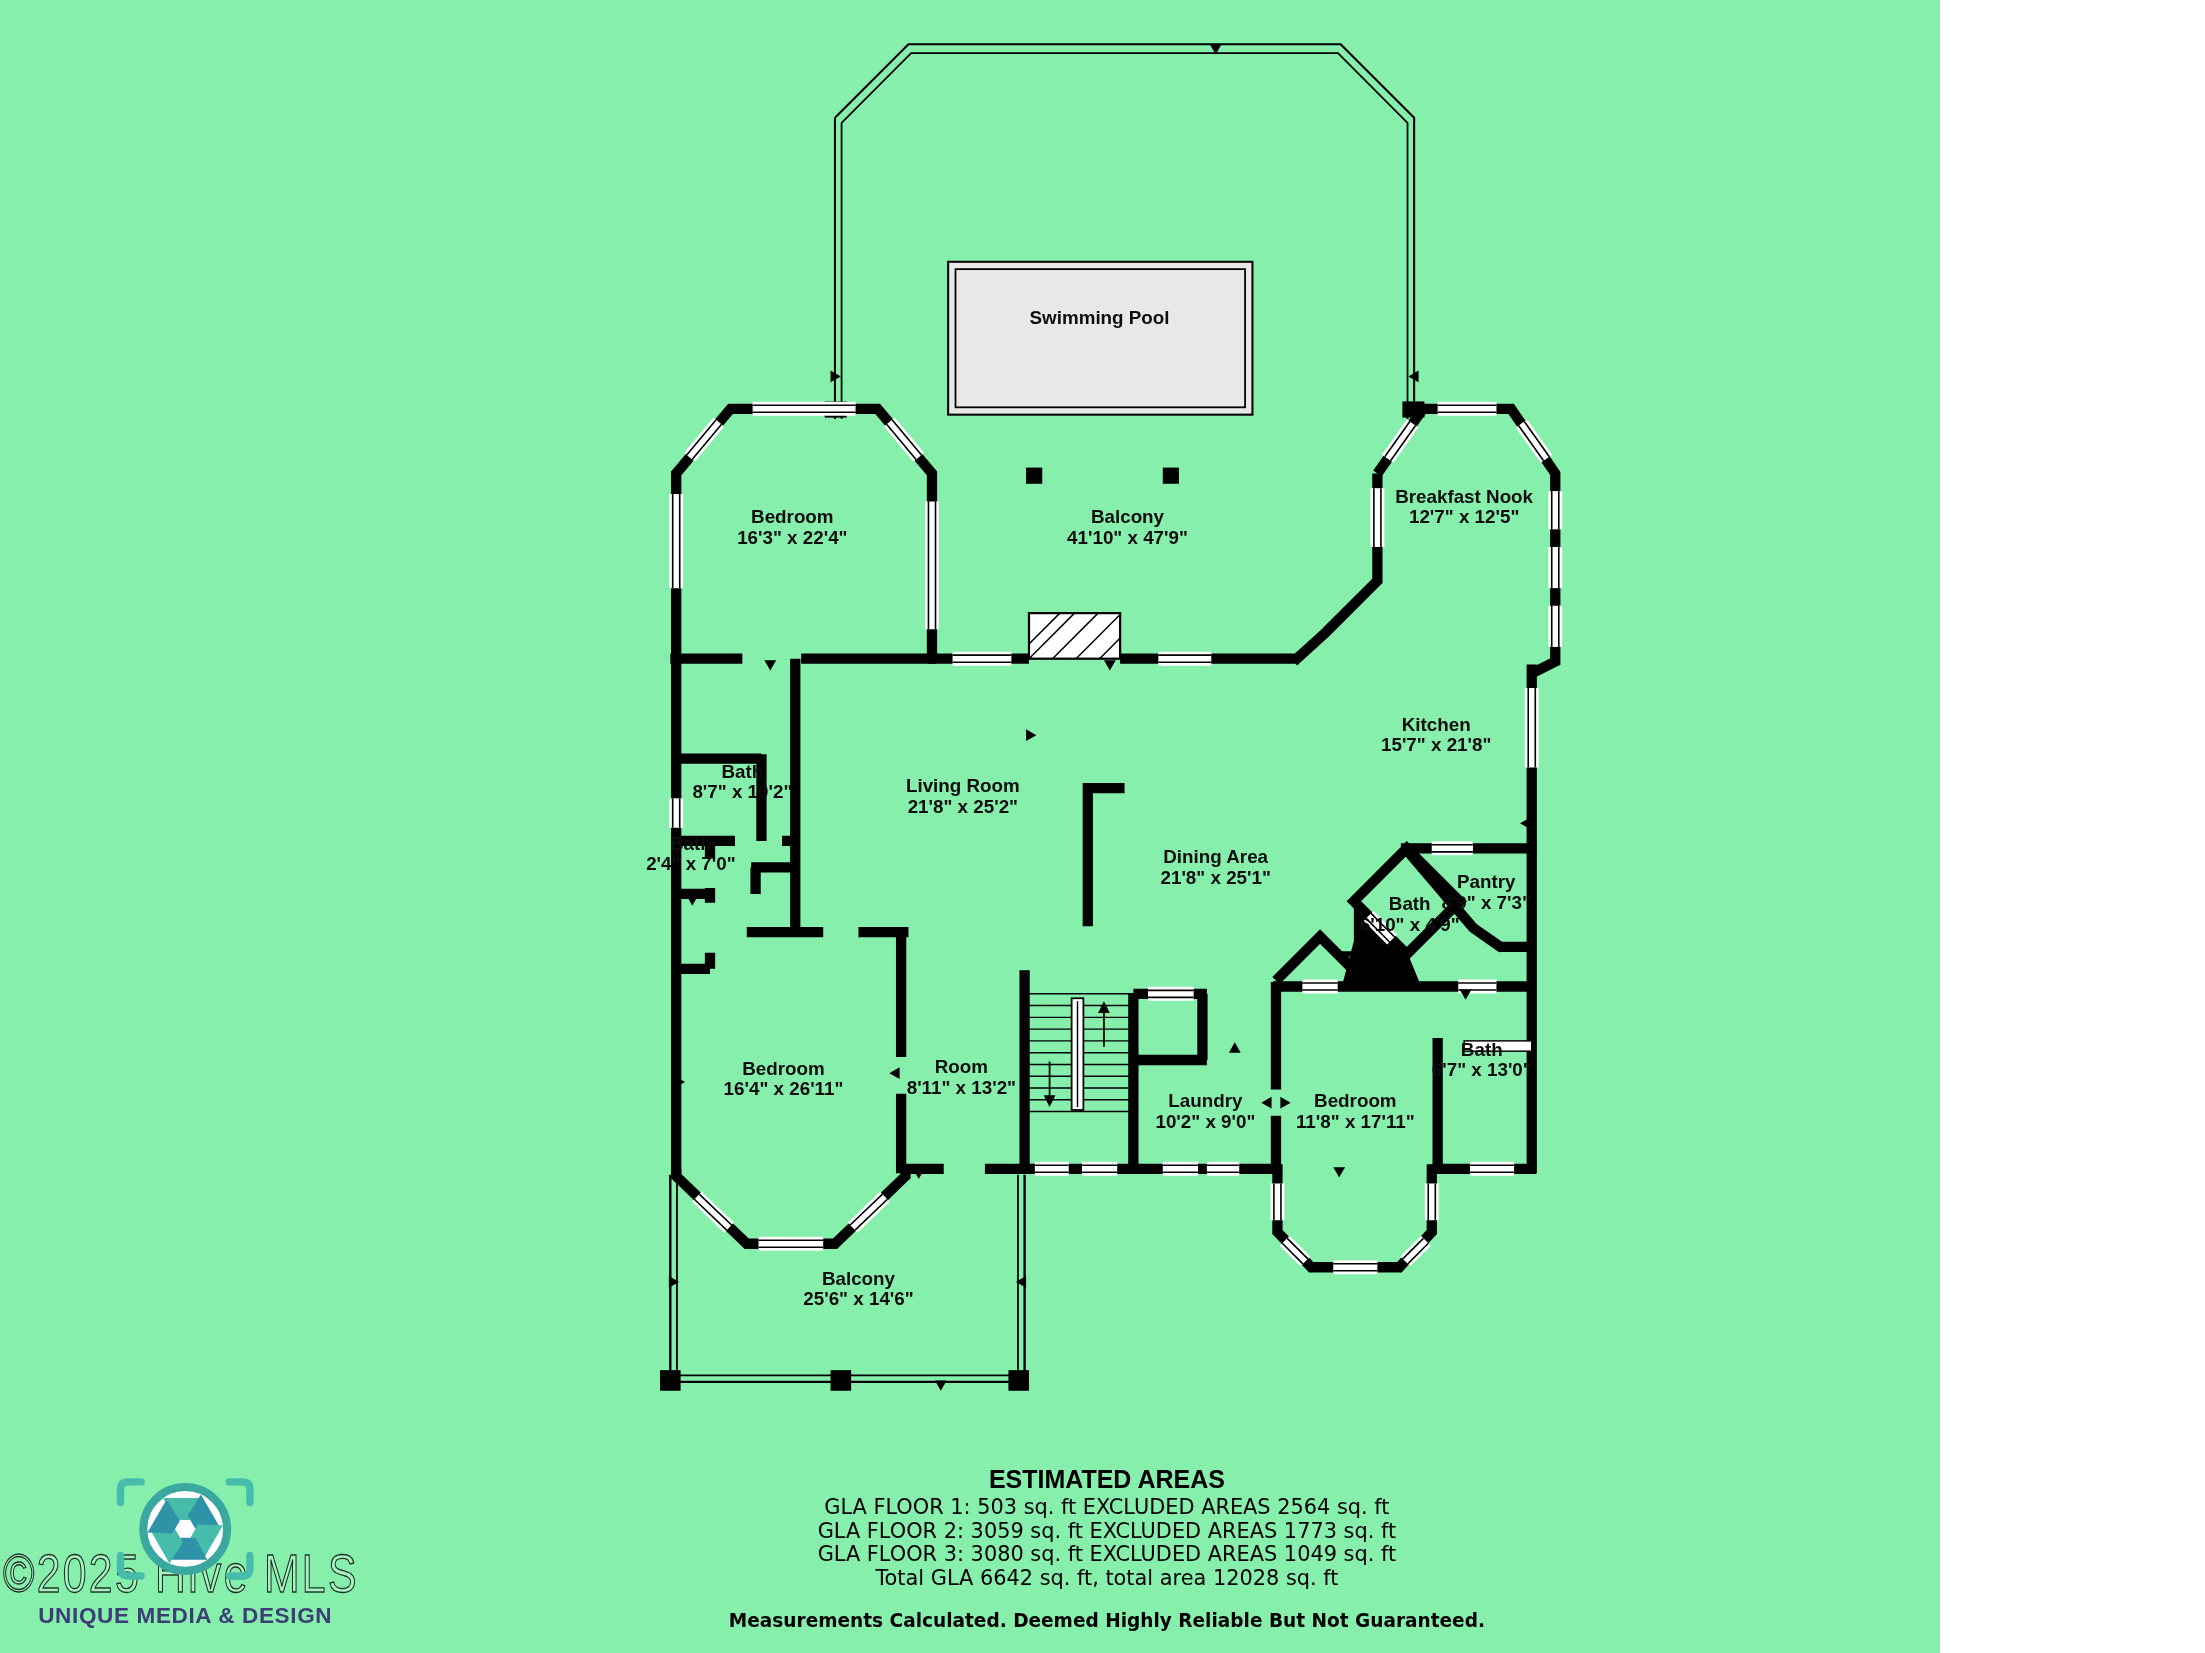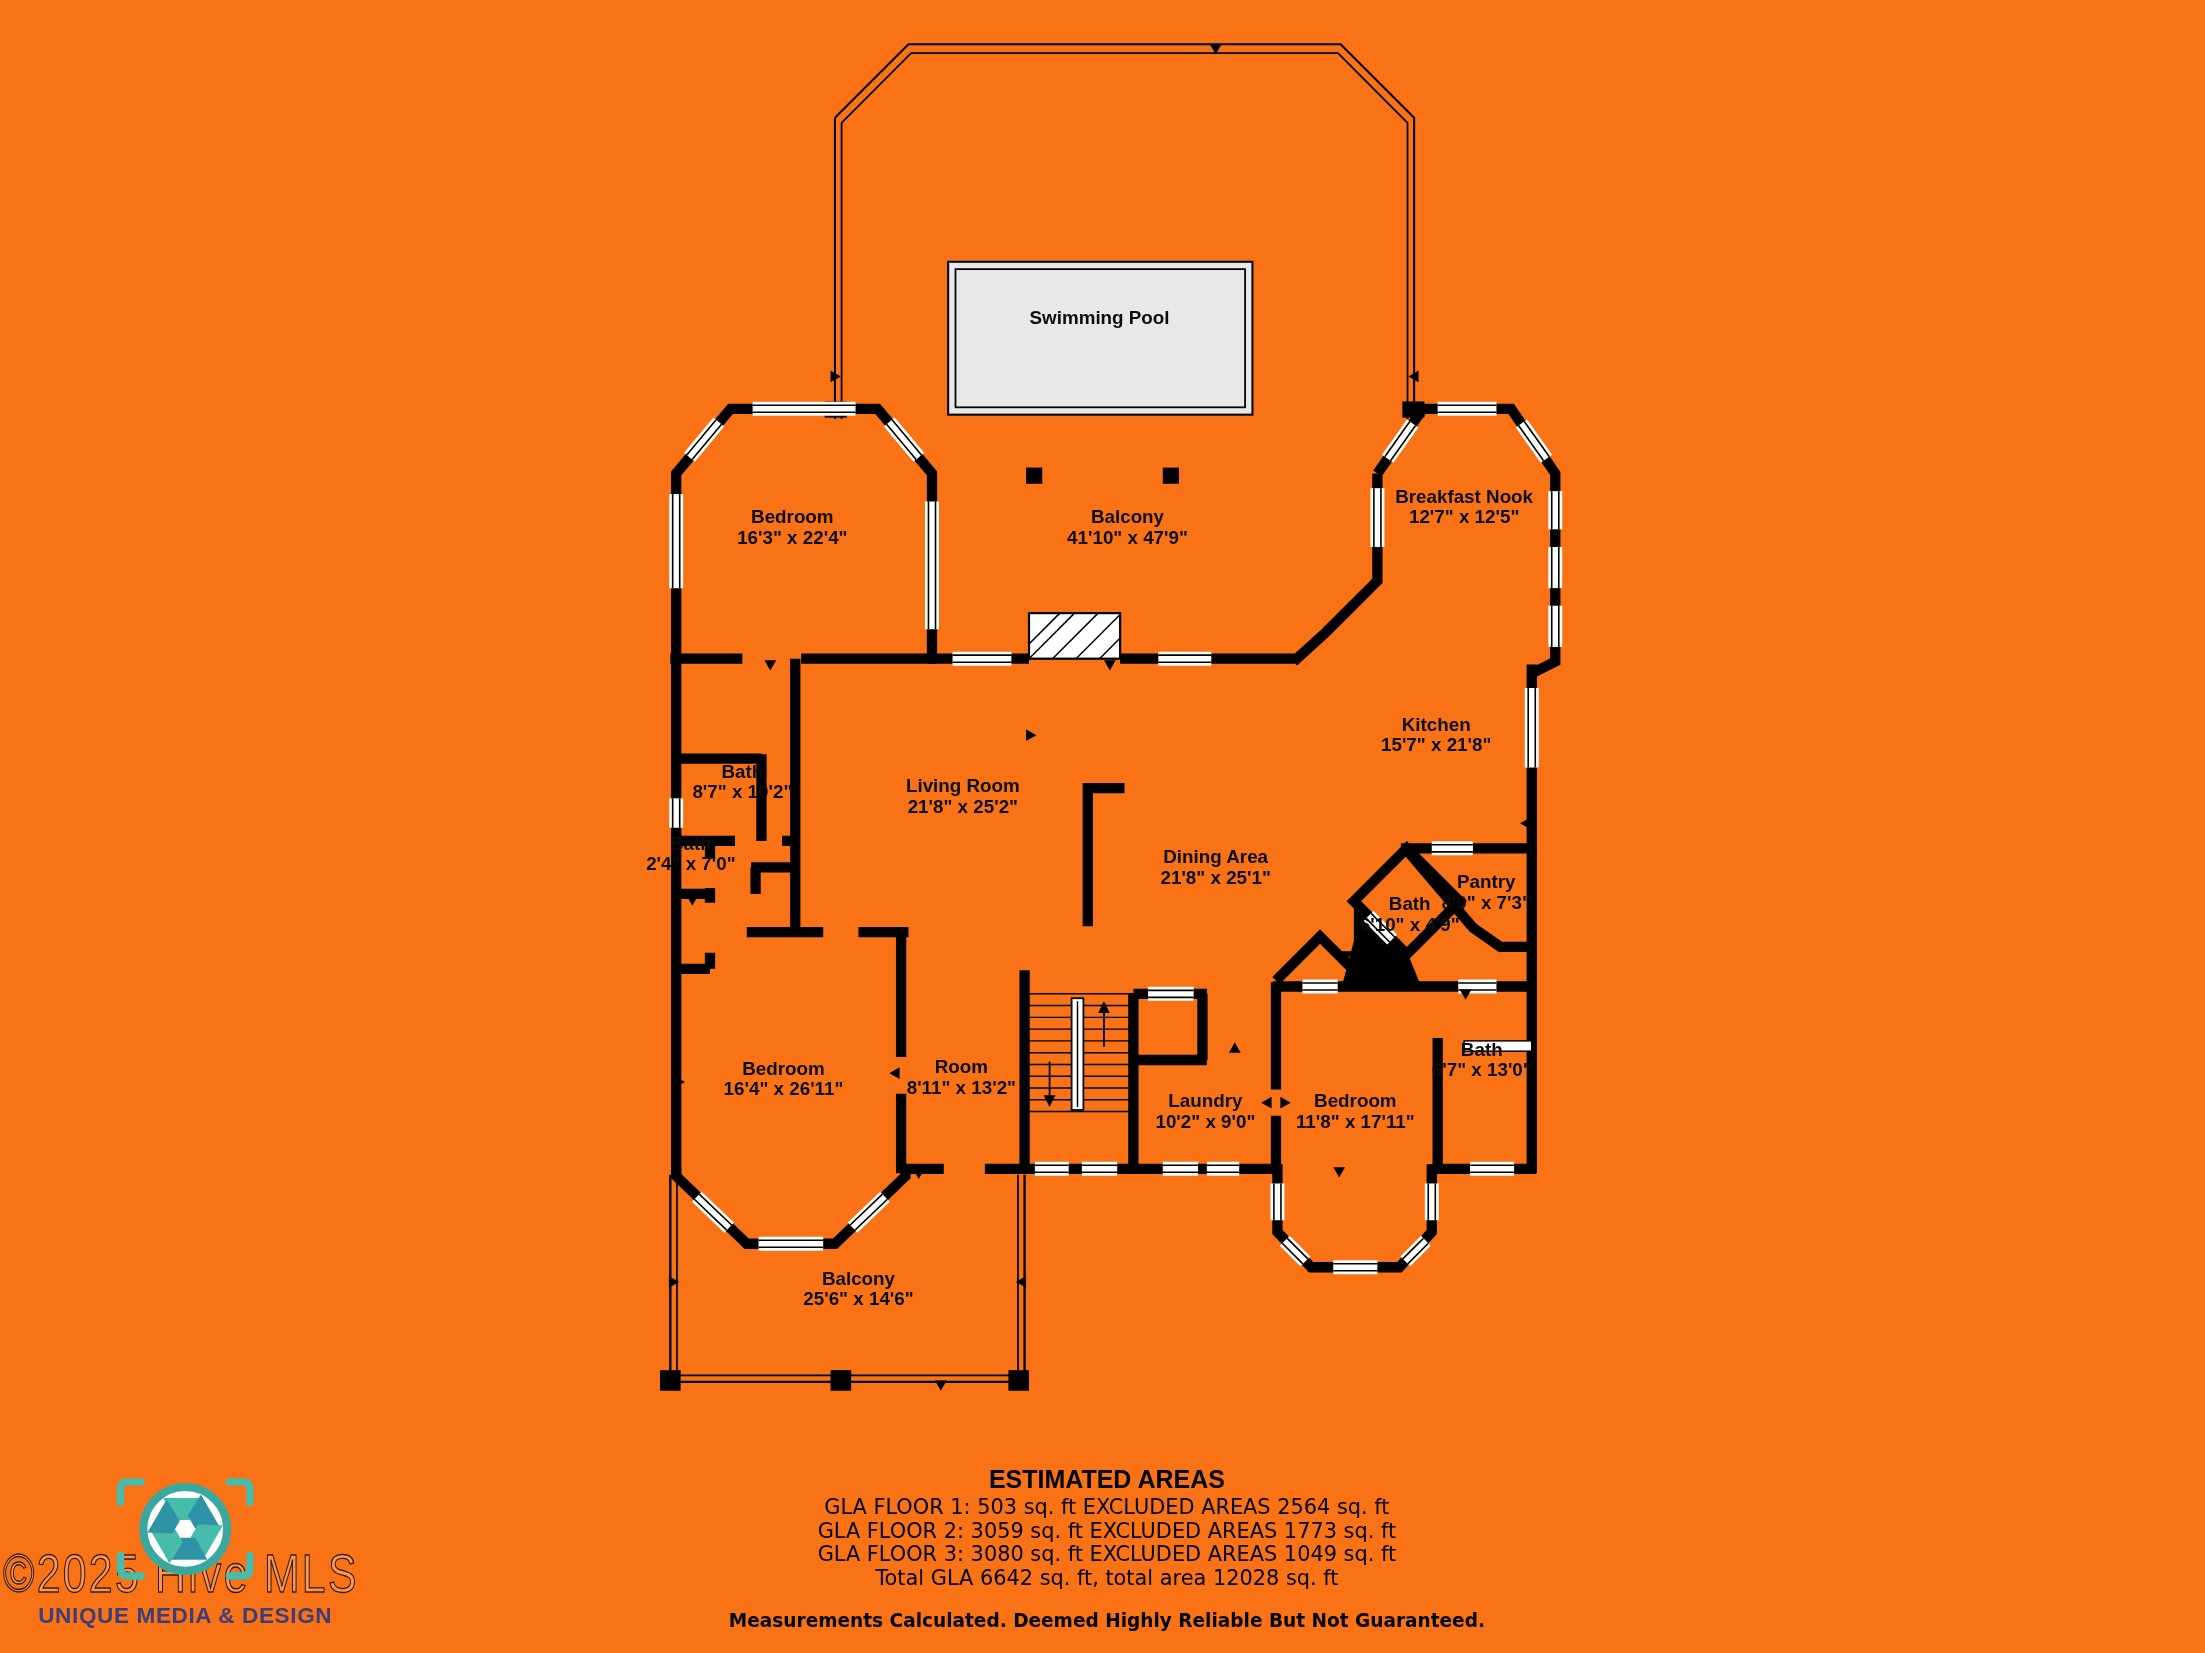--- a/index.html
+++ b/index.html
@@ -1,16 +1,16 @@
 <!DOCTYPE html>
 <html style="font-size:11.8px"><head>
 <meta charset="utf-8">
 <style>
   html,body{margin:0;padding:0;background:#ffffff;}
-  .stage{position:relative;width:2205px;height:1654px;background:#f97316;overflow:hidden;}
+  .stage{position:relative;width:1940px;height:1654px;background:#86efac;overflow:hidden;}
   svg{display:block;}
   text{font-family:"Liberation Sans", sans-serif;}
   .room-name,.room-dims{font-weight:700;fill:#0d0d0d;}
   .footer-title{font-weight:700;fill:#000;}
   .footer-line{fill:#000;font-family:"DejaVu Sans", sans-serif;}
   .footer-disc{font-weight:700;fill:#000;font-family:"DejaVu Sans", sans-serif;}
 </style>
 </head>
 <body>
 

